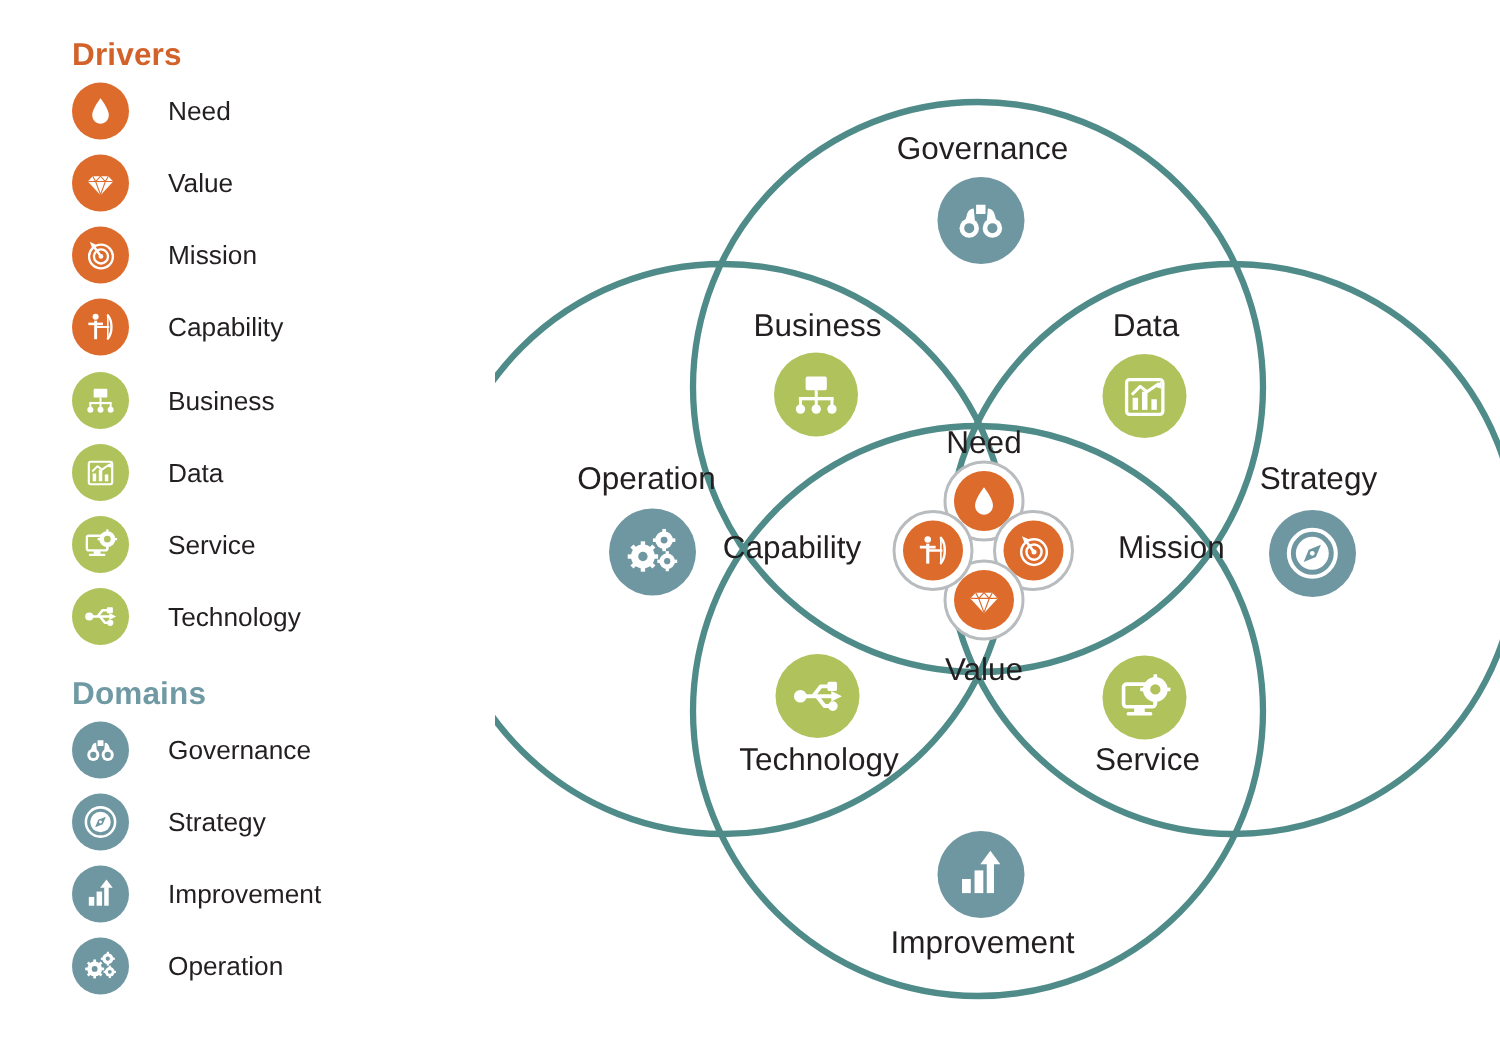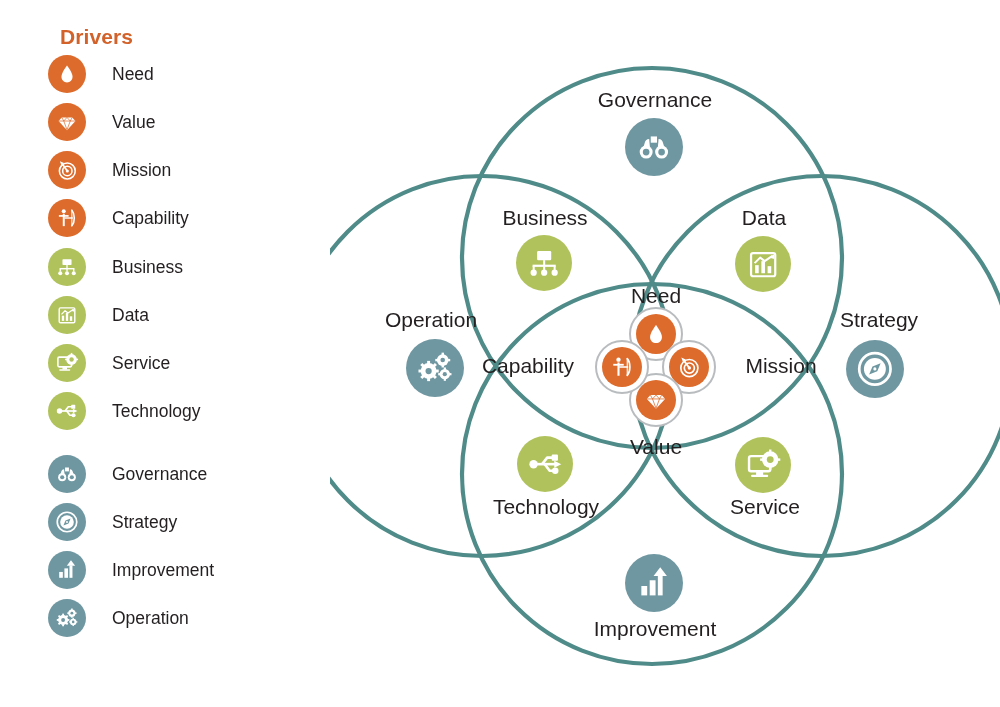--- a/index.html
+++ b/index.html
@@ -14,21 +14,21 @@
   #legend{
     position:absolute;
     left:0;top:0;
     width:330px;height:707px;
   }
   .legend-group{position:absolute;left:0;width:330px;}
   .legend-title{
     font-size:21px;
     font-weight:bold;
     letter-spacing:.1px;
-    margin-left:60px;
+    margin-left:48px;
     line-height:26px;
   }
   .legend-row{
     display:flex;
     align-items:center;
     height:48px;
     margin-left:48px;
   }
   .legend-badge{
     width:38px;height:38px;
@@ -192,20 +192,21 @@
             <path d="M19.5 20 L24.5 26.5 L30 26.5" stroke="#ffffff" stroke-width="2.6" fill="none" stroke-linejoin="round"></path>
             <rect x="26.5" y="10.4" width="6.2" height="6.2" rx="1" fill="#ffffff"></rect>
             <circle cx="30" cy="26.5" r="3.2" fill="#ffffff"></circle>
             <path fill="#ffffff" d="M29 16.5 L36 20 L29 23.5 Z"></path>
           </svg>
         </div>
         <div class="legend-label">Technology</div>
       </div>
     </div>
     <div class="legend-group" style="top: 450px;">
+      <div class="legend-title" style="color: rgb(111, 154, 164);">Domains</div>
       <div class="legend-row">
         <div class="legend-badge" style="background: rgb(111, 151, 161);">
           <svg viewBox="0 0 40 40" width="26" height="26">
             <path fill="#ffffff" d="M17 10 L23 10 L23 16 L17 16 Z"></path>
             <path fill="#ffffff" d="M15.5 12.5 C13 12.5 11.5 14.5 11 17 L8.8 24 L16.6 24 L15.8 16 Z"></path>
             <path fill="#ffffff" d="M24.5 12.5 C27 12.5 28.5 14.5 29 17 L31.2 24 L23.4 24 L24.2 16 Z"></path>
             <circle cx="12.6" cy="25" r="6.2" fill="#ffffff"></circle>
             <circle cx="27.4" cy="25" r="6.2" fill="#ffffff"></circle>
             <circle cx="12.6" cy="25" r="3.2" fill="#6f97a1"></circle>
             <circle cx="27.4" cy="25" r="3.2" fill="#6f97a1"></circle>

